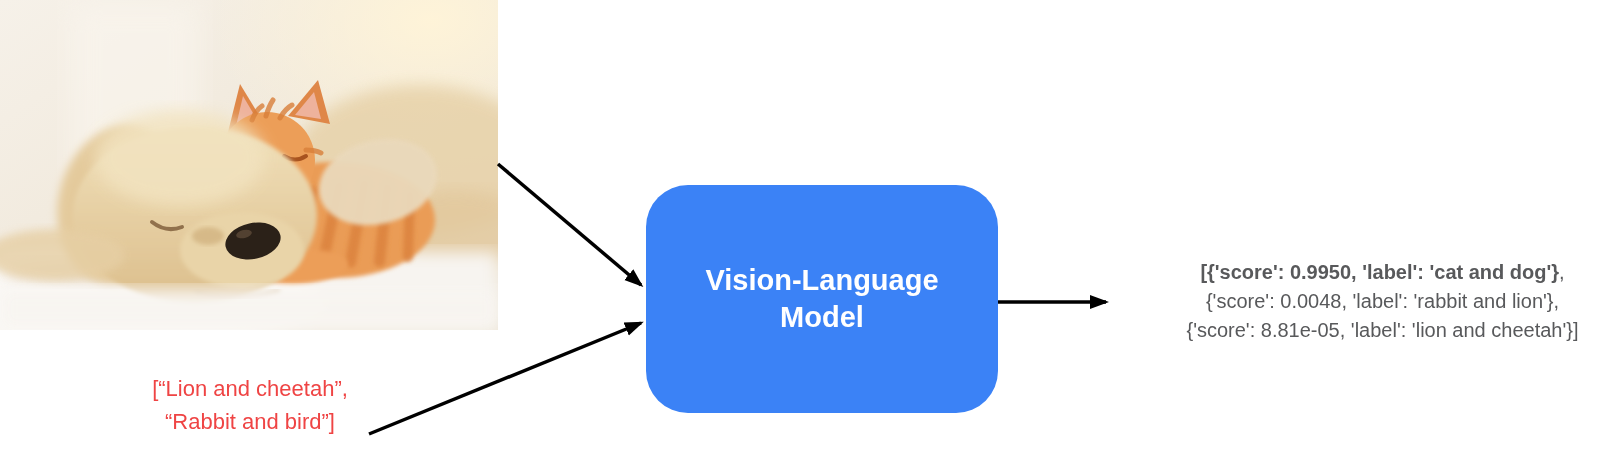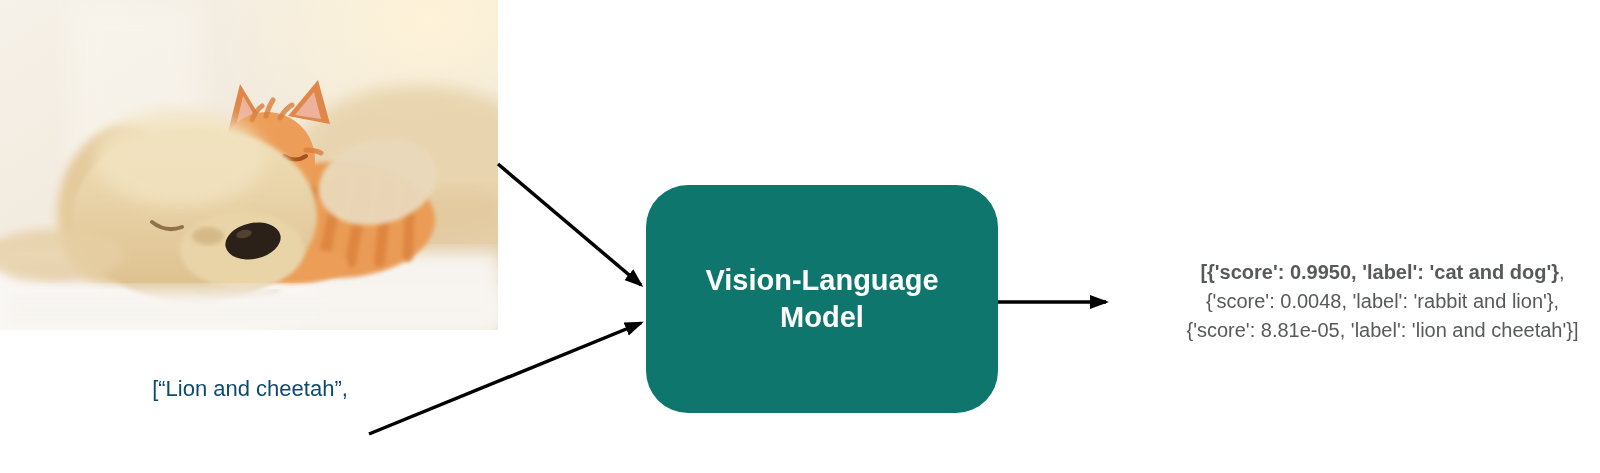--- a/index.html
+++ b/index.html
@@ -24,31 +24,31 @@
   .photo svg { display: block; }
 
   
   .input-labels {
     position: absolute;
     left: 100px; top: 372px;
     width: 300px;
     text-align: center;
     font-size: 22px;
     line-height: 33px;
-    color: #0c4a6e;
+    color: #ef4444;
     white-space: nowrap;
   }
   .input-labels div { white-space: nowrap; }
 
   
   .model-box {
     position: absolute;
     left: 646px; top: 185px;
     width: 352px; height: 228px;
-    background: #0f766e;
+    background: #3b82f6;
     border-radius: 42px;
     display: flex;
     align-items: center;
     justify-content: center;
     text-align: center;
   }
   .model-box .label {
     display: block;
     width: 262px;
     color: #ffffff;
@@ -186,20 +186,21 @@
         <ellipse cx="55" cy="255" rx="70" ry="26" fill="#e6cf a4" opacity="0.001"></ellipse>
         <ellipse cx="55" cy="255" rx="70" ry="26" fill="#e6cfa4" opacity="0.8" filter="url(#b4)"></ellipse>
       </g>
 
       <rect x="0" y="288" width="498" height="42" fill="#f8f5f1" opacity="0.95" filter="url(#b8)"></rect>
     </svg>
   </div>
 
   <div class="input-labels">
     <div>[“Lion and cheetah”,</div>
+    <div>“Rabbit and bird”]</div>
   </div>
 
   <div class="model-box">
     <span class="label">Vision-Language Model</span>
   </div>
 
   <div class="output-text">
     <div><span class="bold">[{'score': 0.9950, 'label': 'cat and dog'}</span><span>,</span></div>
     <div>{'score': 0.0048, 'label': 'rabbit and lion'},</div>
     <div>{'score': 8.81e-05, 'label': 'lion and cheetah'}]</div>

